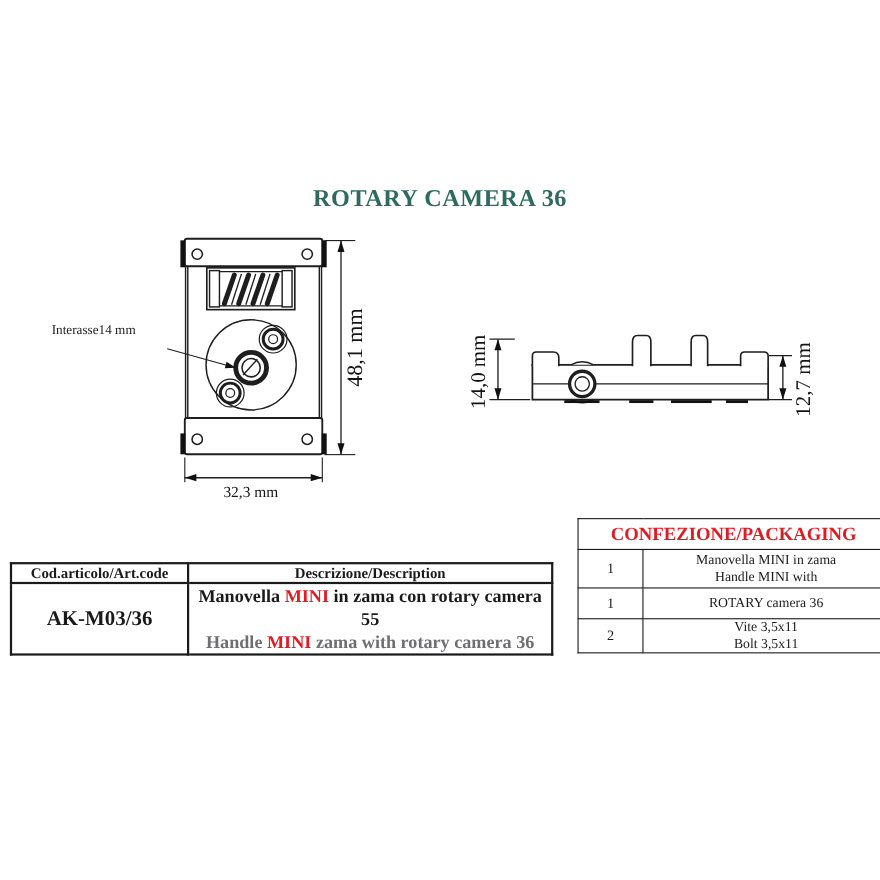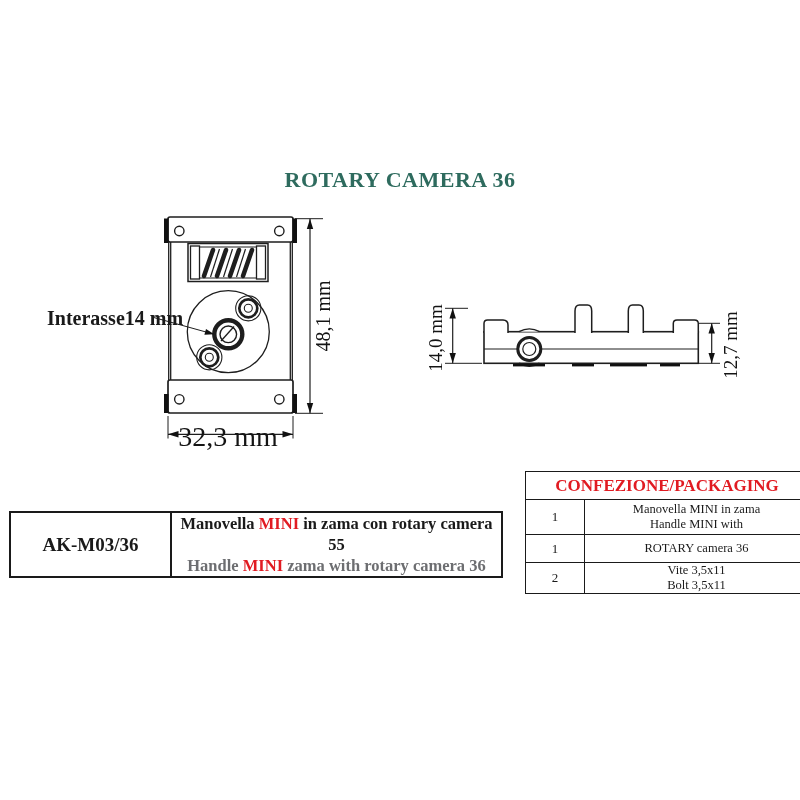--- a/index.html
+++ b/index.html
@@ -9,23 +9,23 @@
   }
   .abs{position:absolute;}
   
   .page-title{
     top:167px;left:0;width:800px;text-align:center;
     font-size:22px;font-weight:bold;color:#2E6B5E;letter-spacing:.5px;
   }
   
   .dim{font-size:20px;color:#141414;text-align:center;height:22px;line-height:22px;white-space:nowrap;}
   .rot{transform:rotate(-90deg);}
-  .interasse{left:47px;top:307px;font-size:20px;height:22px;line-height:22px;font-weight:bold;}
+  .interasse{left:47px;top:289px;font-size:12px;height:22px;line-height:22px;}
   .dim-48{left:268px;top:305px;width:110px;font-size:20px;}
-  .dim-32{left:158px;top:426px;width:140px;font-size:28px;}
+  .dim-32{left:158px;top:438px;width:140px;font-size:14px;}
   .dim-14{left:386px;top:327px;width:100px;font-size:19px;}
   .dim-12{left:681px;top:334px;width:100px;font-size:19px;}
   
   table{border-collapse:collapse;position:absolute;table-layout:fixed;background:#fff;}
   td{border:1.5px solid #1a1a1a;text-align:center;vertical-align:middle;padding:0 2px;}
   .art-table{left:9px;top:511px;width:494px;}
   .art-table td{border-width:2px;}
   .art-table .hdr td{height:16px;font-weight:bold;font-size:13.5px;}
   .art-table .data td{height:48px;}
   .art-code{font-size:19px;font-weight:bold;}
@@ -183,20 +183,24 @@
 <div class="abs dim dim-32">32,3 mm</div>
 <div class="abs dim rot dim-14">14,0 mm</div>
 <div class="abs dim rot dim-12">12,7 mm</div>
 
 <table class="art-table">
   <colgroup>
       <col style="width:161px">
       <col>
     </colgroup>
   <tbody>
+      <tr class="hdr">
+    <td>Cod.articolo/Art.code</td>
+    <td>Descrizione/Description</td>
+  </tr>
   <tr class="data">
     <td class="art-code">AK-M03/36</td>
     <td>
       <div class="art-desc line-it"><span>Manovella </span><span class="red">MINI</span><span> in zama con rotary camera 55</span></div>
       <div class="art-desc line-en"><span>Handle </span><span class="red">MINI</span><span> zama with rotary camera 36</span></div>
     </td>
   </tr>
 </tbody>
   </table>
 

